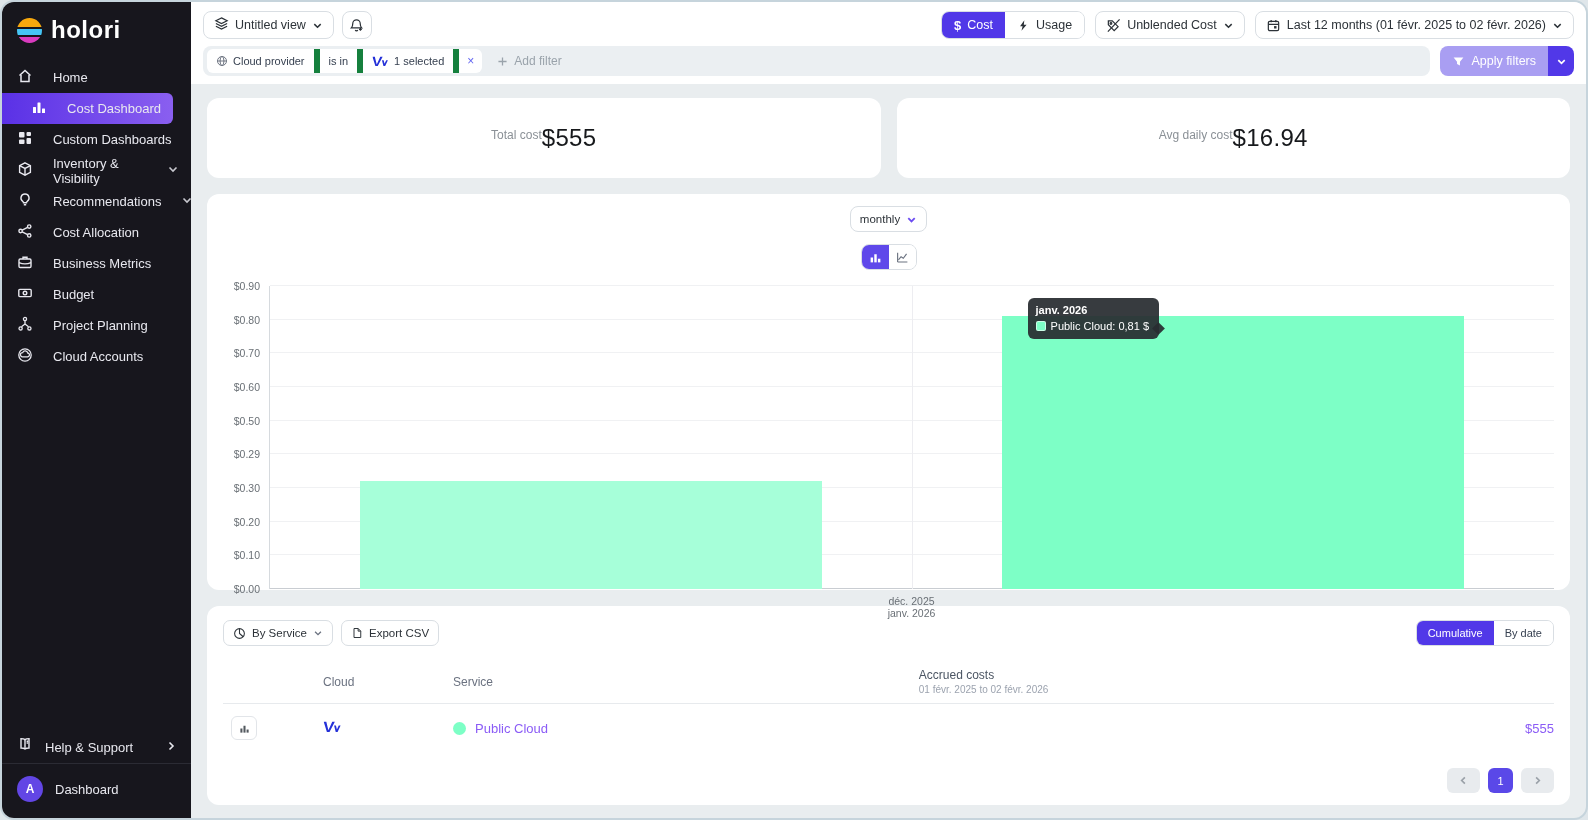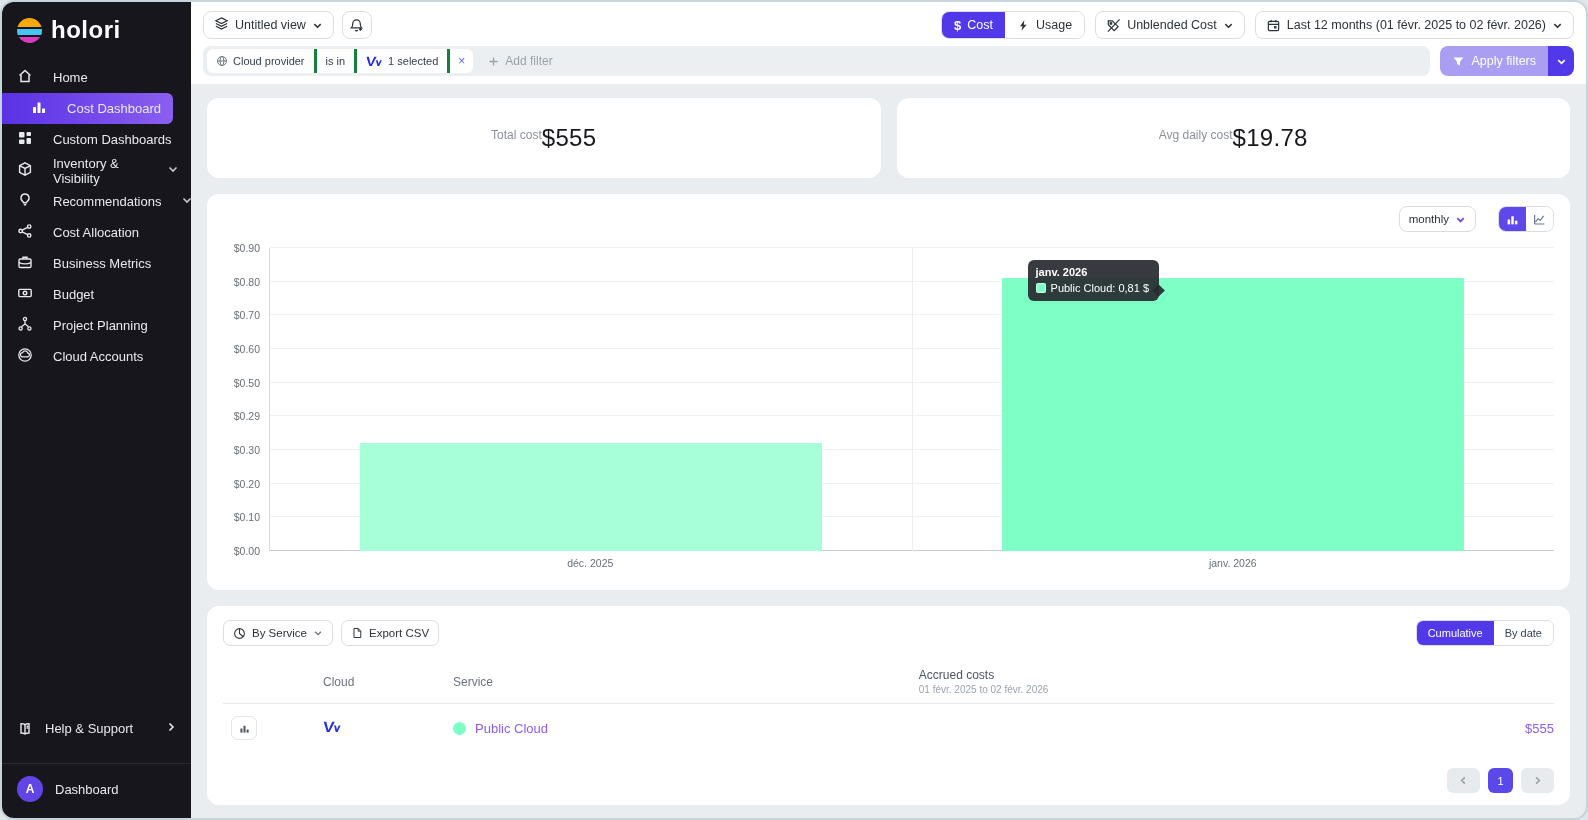--- a/index.html
+++ b/index.html
@@ -9,74 +9,74 @@
   
   .sidebar { width:189px; background:#17161d; color:#e8e8ef; display:flex; flex-direction:column; flex-shrink:0; }
   .logo-row { display:flex; align-items:center; gap:8px; padding:14px 14px 10px 14px; }
   .logo-text { font-size:24px; font-weight:bold; color:#fff; letter-spacing:.5px; }
   .nav { margin-top:8px; display:flex; flex-direction:column; }
   .nav-item { display:flex; align-items:center; gap:20px; height:31px; padding-left:15px; padding-right:12px; font-size:13px; cursor:pointer; color:#e8e8ef; }
   .nav-item svg { flex-shrink:0; }
   .nav-item.active { background:linear-gradient(90deg,#5a31e6,#8a5ff0); border-radius:0 6px 6px 0; margin-right:18px;justify-content:flex-end; }
   .nav-item .chev { margin-left:auto; opacity:.85; }
   .sidebar-bottom { margin-top:auto; }
-  .help-row { display:flex; align-items:flex-start; gap:12px; height:34px; padding:0 14px 0 15px; font-size:13px; cursor:pointer; }
+  .help-row { display:flex; align-items:flex-end; gap:12px; height:34px; padding:0 14px 0 15px; font-size:13px; cursor:pointer; }
   .help-row .chev { margin-left:auto; }
   .divider { border-top:1px solid #2b2b34; margin:8px 0 0 0; }
   .user-row { display:flex; align-items:center; gap:12px; padding:12px 15px 16px 15px; cursor:pointer; }
   .avatar { width:26px; height:26px; border-radius:50%; background:#6246e5; color:#fff; font-size:12px; font-weight:bold; display:flex; align-items:center; justify-content:center; }
   .user-name { font-size:13px; }
 
   
   .main { flex:1; display:flex; flex-direction:column; min-width:0; }
   .topbar { background:#fff; padding:6px 12px 0 12px; }
   .topbar-row1 { display:flex; align-items:center; height:34px; }
   .btn { display:inline-flex; align-items:center; gap:6px; border:1px solid #d9dee3; background:#fff; border-radius:8px; height:28px; padding:0 10px; font-size:12.5px; color:#2c3238; cursor:pointer; }
   .icon-btn { width:30px; justify-content:center; padding:0; }
   .right-group { margin-left:auto; display:flex; align-items:center; gap:10px; }
   .seg { display:flex; border:1px solid #d9dee3; border-radius:8px; overflow:hidden; height:28px; }
   .seg-btn { display:flex; align-items:center; gap:6px; padding:0 12px; font-size:12.5px; background:#fff; color:#2c3238; cursor:pointer; border:none; }
   .seg-btn.sel { background:#5138e8; color:#fff; }
 
   .topbar-row2 { display:flex; align-items:center; gap:10px; padding:4px 0 8px 0; }
   .filter-bar { flex:1; background:#ebeff2; border-radius:8px; height:30px; display:flex; align-items:center; padding:0 4px; gap:14px; }
   .chip { background:#fff; border-radius:6px; height:24px; display:flex; align-items:center; font-size:11px; color:#374151; overflow:hidden; }
-  .chip-seg { display:flex; align-items:center; gap:5px; padding:0 9px; height:100%; border-right:3px solid #15803d; }
+  .chip-seg { display:flex; align-items:center; gap:5px; padding:0 9px; height:100%; border-right:6px solid #15803d; }
   .chip-seg:last-child { border-right:none; }
   .chip-x { color:#6366f1; font-size:12px; cursor:pointer; padding:0 8px; }
   .add-filter { display:flex; align-items:center; gap:5px; color:#9aa3ab; font-size:12px; cursor:pointer; }
   .apply-split { display:flex; height:30px; border-radius:8px; overflow:hidden; }
   .apply-main { background:#a99ef2; color:#fff; font-size:12.5px; display:flex; align-items:center; gap:6px; padding:0 12px; cursor:pointer; border:none; }
   .apply-caret { background:#5138e8; width:26px; display:flex; align-items:center; justify-content:center; cursor:pointer; border:none; }
 
   .content { flex:1; padding:14px 16px; overflow:hidden; }
   .stat-row { display:flex; gap:16px; margin-bottom:16px; }
   .card { background:#fff; border-radius:12px; }
   .stat-card { flex:1; height:80px; display:flex; flex-direction:row; align-items:center; justify-content:center; }
   .stat-label { font-size:12px; color:#8a9096; margin-bottom:7px; }
   .stat-value { font-size:24px; color:#17191c; font-weight:500; letter-spacing:.3px; }
 
   
   .chart-card { padding:12px 16px 8px 16px; margin-bottom:16px; height:396px; }
-  .chart-controls { display:flex; justify-content:flex-end; align-items:center; gap:22px; }
+  .chart-controls { display:flex; justify-content:flex-end; align-items:center; gap:12px;flex-direction:column; }
   .mini-select { height:26px; font-size:11.5px; padding:0 9px; border-radius:8px; }
   .ct-toggle { display:flex; border:1px solid #d9dee3; border-radius:8px; overflow:hidden; height:26px; }
   .ct-btn { width:27px; display:flex; align-items:center; justify-content:center; background:#fff; border:none; cursor:pointer; }
   .ct-btn.sel { background:#5f48ea; }
   .chart-area { display:flex; margin-top:16px; }
   .ylabels { position:relative; width:46px; height:303px; flex-shrink:0; }
   .ytick { position:absolute; right:9px; transform:translateY(50%); font-size:10.5px; color:#6a7076; }
   .plot { position:relative; flex:1; height:303px; border-left:1px solid #d6dade; }
   .gridline { position:absolute; left:0; right:0; height:1px; background:#f0f1f3; }
   .gridline.base { background:#c9cdd2; }
   .bands { position:absolute; left:0; top:0; right:0; bottom:0; display:flex; }
   .band { flex:1; position:relative; }
   .band + .band { border-left:1px solid #ededf1; }
   .bar { position:absolute; bottom:0; left:14%; width:72%; }
-  .xlabels { display:flex; margin-left:46px; margin-top:6px; }
+  .xlabels { display:flex; margin-left:46px; margin-top:6px;flex-direction:column; }
   .xlabel { flex:1; text-align:center; font-size:10.5px; color:#6a7076; }
   .tooltip { position:absolute; left:59%; top:12px; background:rgba(40,44,48,.93); border-radius:6px; padding:6px 10px 7px 8px; color:#fff; z-index:3; }
   .tooltip:after { content:""; position:absolute; right:-4px; bottom:6px; width:9px; height:9px; background:rgba(40,44,48,.93); transform:rotate(45deg); }
   .tt-title { font-size:11px; font-weight:bold; margin-bottom:4px; }
   .tt-row { display:flex; align-items:center; gap:5px; font-size:11px; white-space:nowrap; }
   .tt-swatch { width:10px; height:10px; border-radius:2px; border:1px solid rgba(255,255,255,.6); }
 
   
   .table-card { padding:14px 16px 12px 16px; }
   .table-toolbar { display:flex; align-items:center; }
@@ -338,21 +338,21 @@
 
     <div class="content">
 
       <div class="stat-row">
         <div class="card stat-card">
           <div class="stat-label">Total cost</div>
           <div class="stat-value">$555</div>
         </div>
         <div class="card stat-card">
           <div class="stat-label">Avg daily cost</div>
-          <div class="stat-value">$19.78</div>
+          <div class="stat-value">$16.94</div>
         </div>
       </div>
 
       <div class="card chart-card">
         <div class="chart-controls">
           <button class="btn mini-select">
             <span>monthly</span>
             <svg width="11" height="11" viewBox="0 0 12 12" fill="none" stroke="#6d4df2" stroke-width="2">
                 <path d="M2.5 4.5 6 8l3.5-3.5"></path>
               </svg>

